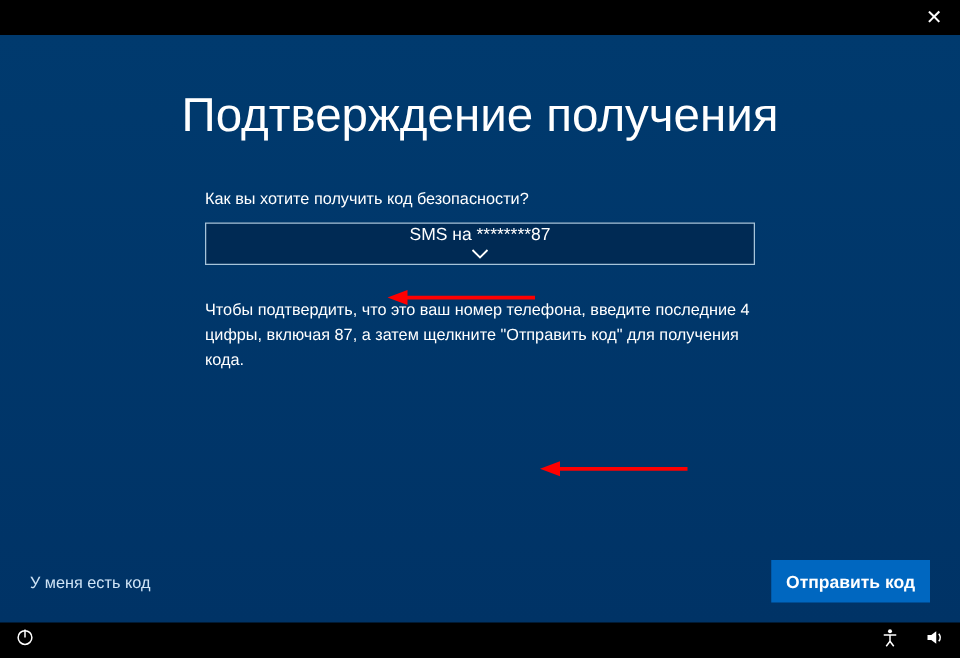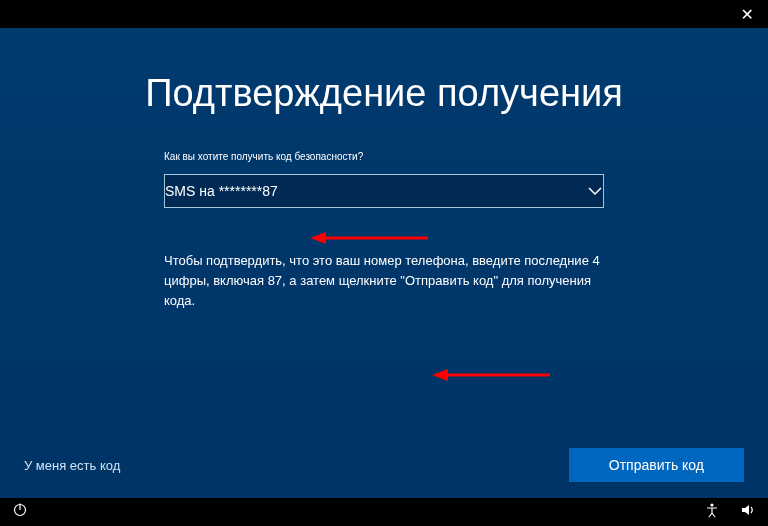--- a/index.html
+++ b/index.html
@@ -37,42 +37,43 @@
     font-size: 38px;
     text-align: center;
     color: #fff;
     margin-bottom: 36px;
   }
   .block {
     width: 440px;
     margin: 0 auto;
   }
   .label {
-    font-size: 10px;
+    font-size: 13px;
     color: #fff;
     margin-bottom: 12px;
   }
   .select {
     width: 100%;
     height: 34px;
     border: 1px solid #a6c4da;
     background: #002a54;
     color: #fff;
     display: flex;
     align-items: center;
     justify-content: space-between;
-    padding: 0 0;
+    padding: 0 28px;
     font-size: 14px;
     cursor: pointer;
+    flex-direction: column;
   }
   .chev { display:flex; align-items:center; }
   .explain {
     font-size: 13px;
     line-height: 1.55;
-    margin-top: 43px;
+    margin-top: 26px;
     margin-bottom: 20px;
     color: #fff;
   }
   .input {
     width: 100%;
     height: 34px;
     background: #fff;
     color: #666;
     border: 1px solid #aaa;
     font-size: 14px;
@@ -95,22 +96,23 @@
   .link {
     color: #cfe4f6;
     font-size: 13px;
     cursor: pointer;
   }
   .primary-btn {
     background: #0067c0;
     color: #fff;
     font-size: 14px;
     border: none;
-    padding: 9px 40px;
+    padding: 9px 12px;
     cursor: pointer;
+    font-weight: bold;
   }
   .taskbar {
     height: 28px;
     background: #000;
     display: flex;
     justify-content: space-between;
     align-items: center;
     padding: 0 12px;
     color: #fff;
   }

